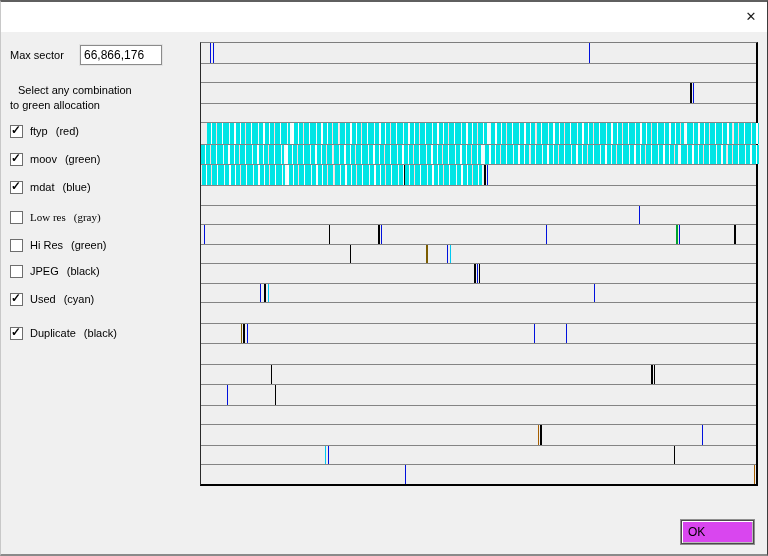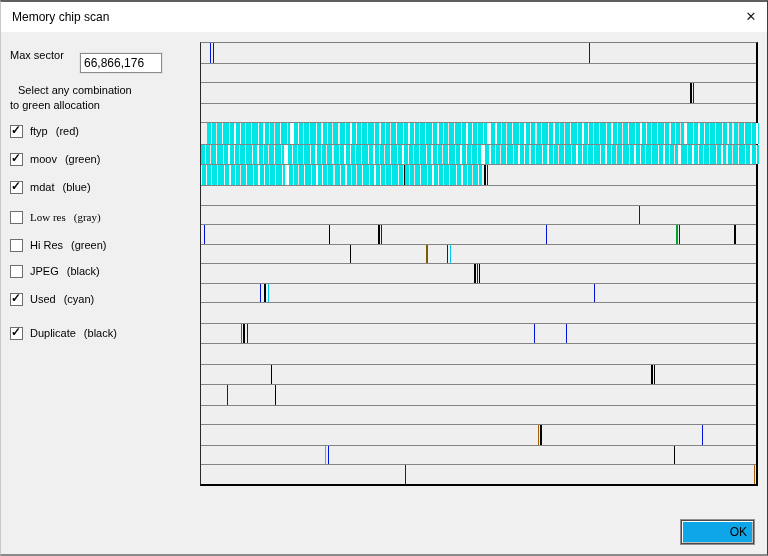--- a/index.html
+++ b/index.html
@@ -31,21 +31,20 @@
   }
   .label{position:absolute;font-size:11px;color:#000;}
   .max-sector-input{
     position:absolute;left:79px;top:43px;width:82px;height:20px;
     border:1px solid #8b8b8b;
     box-shadow:0 0 0 1px #e3e3e3;
     background:#ffffff;
     font-family:"Liberation Sans", sans-serif;
     font-size:12px;color:#000;
     padding:1px 3px;
-    margin-top:8px;
   }
   .checkbox-item{
     position:absolute;left:9px;height:14px;
     display:flex;align-items:center;
   }
   .checkbox-box{
     width:13px;height:13px;background:#fff;
     border:1px solid #6e6e6e;
     position:relative;flex:0 0 13px;
   }
@@ -71,34 +70,33 @@
   .chart-row:last-child{border-bottom:none;}
   .stripes{
     position:absolute;top:0;bottom:0;
     background-image:
       repeating-linear-gradient(90deg, transparent 0 83px, rgba(255,255,255,0.95) 83px 86px, transparent 86px 131px, rgba(255,228,228,0.9) 131px 133px, transparent 133px 197px),
       repeating-linear-gradient(90deg, #00e5e5 0 4px, #ffffff 4px 5px, #00e5e5 5px 9px, #ffd9d9 9px 10px, #00e5e5 10px 15px, #ffffff 15px 16px, #00e5e5 16px 22px, #effbfb 22px 23px, #00e5e5 23px 27px, #ffffff 27px 29px);
   }
   .tick{position:absolute;top:0;bottom:0;}
   .ok-button{
     position:absolute;left:680px;top:518px;width:73px;height:24px;
-    background:#0ea5e9;
+    background:#d946ef;
     border:1px solid #4a4a4a;
     box-shadow:0 0 0 1px #8f8f8f, inset 1px 1px 0 #ffffff, inset -1px -1px 0 #bdbdbd;
     font-family:"Liberation Sans", sans-serif;
-    font-size:12px;color:#000;text-align:right;line-height:21px;
+    font-size:12px;color:#000;text-align:left;line-height:21px;
   }
 </style>
 </head>
 <body>
 
 <div class="window">
 
   <div class="titlebar">
-    <span class="title">Memory chip scan</span>
     <span class="close-btn">✕</span>
   </div>
 
   <span class="label" style="left:9px;top:47px;">Max sector</span>
   <input class="max-sector-input" value="66,866,176" style="">
 
   <span class="label" style="left:9px;top:82px;margin-left:8px;">Select any combination</span>
   <span class="label" style="left:9px;top:97px;">to green allocation</span>
 
   <div id="checkbox-list">

